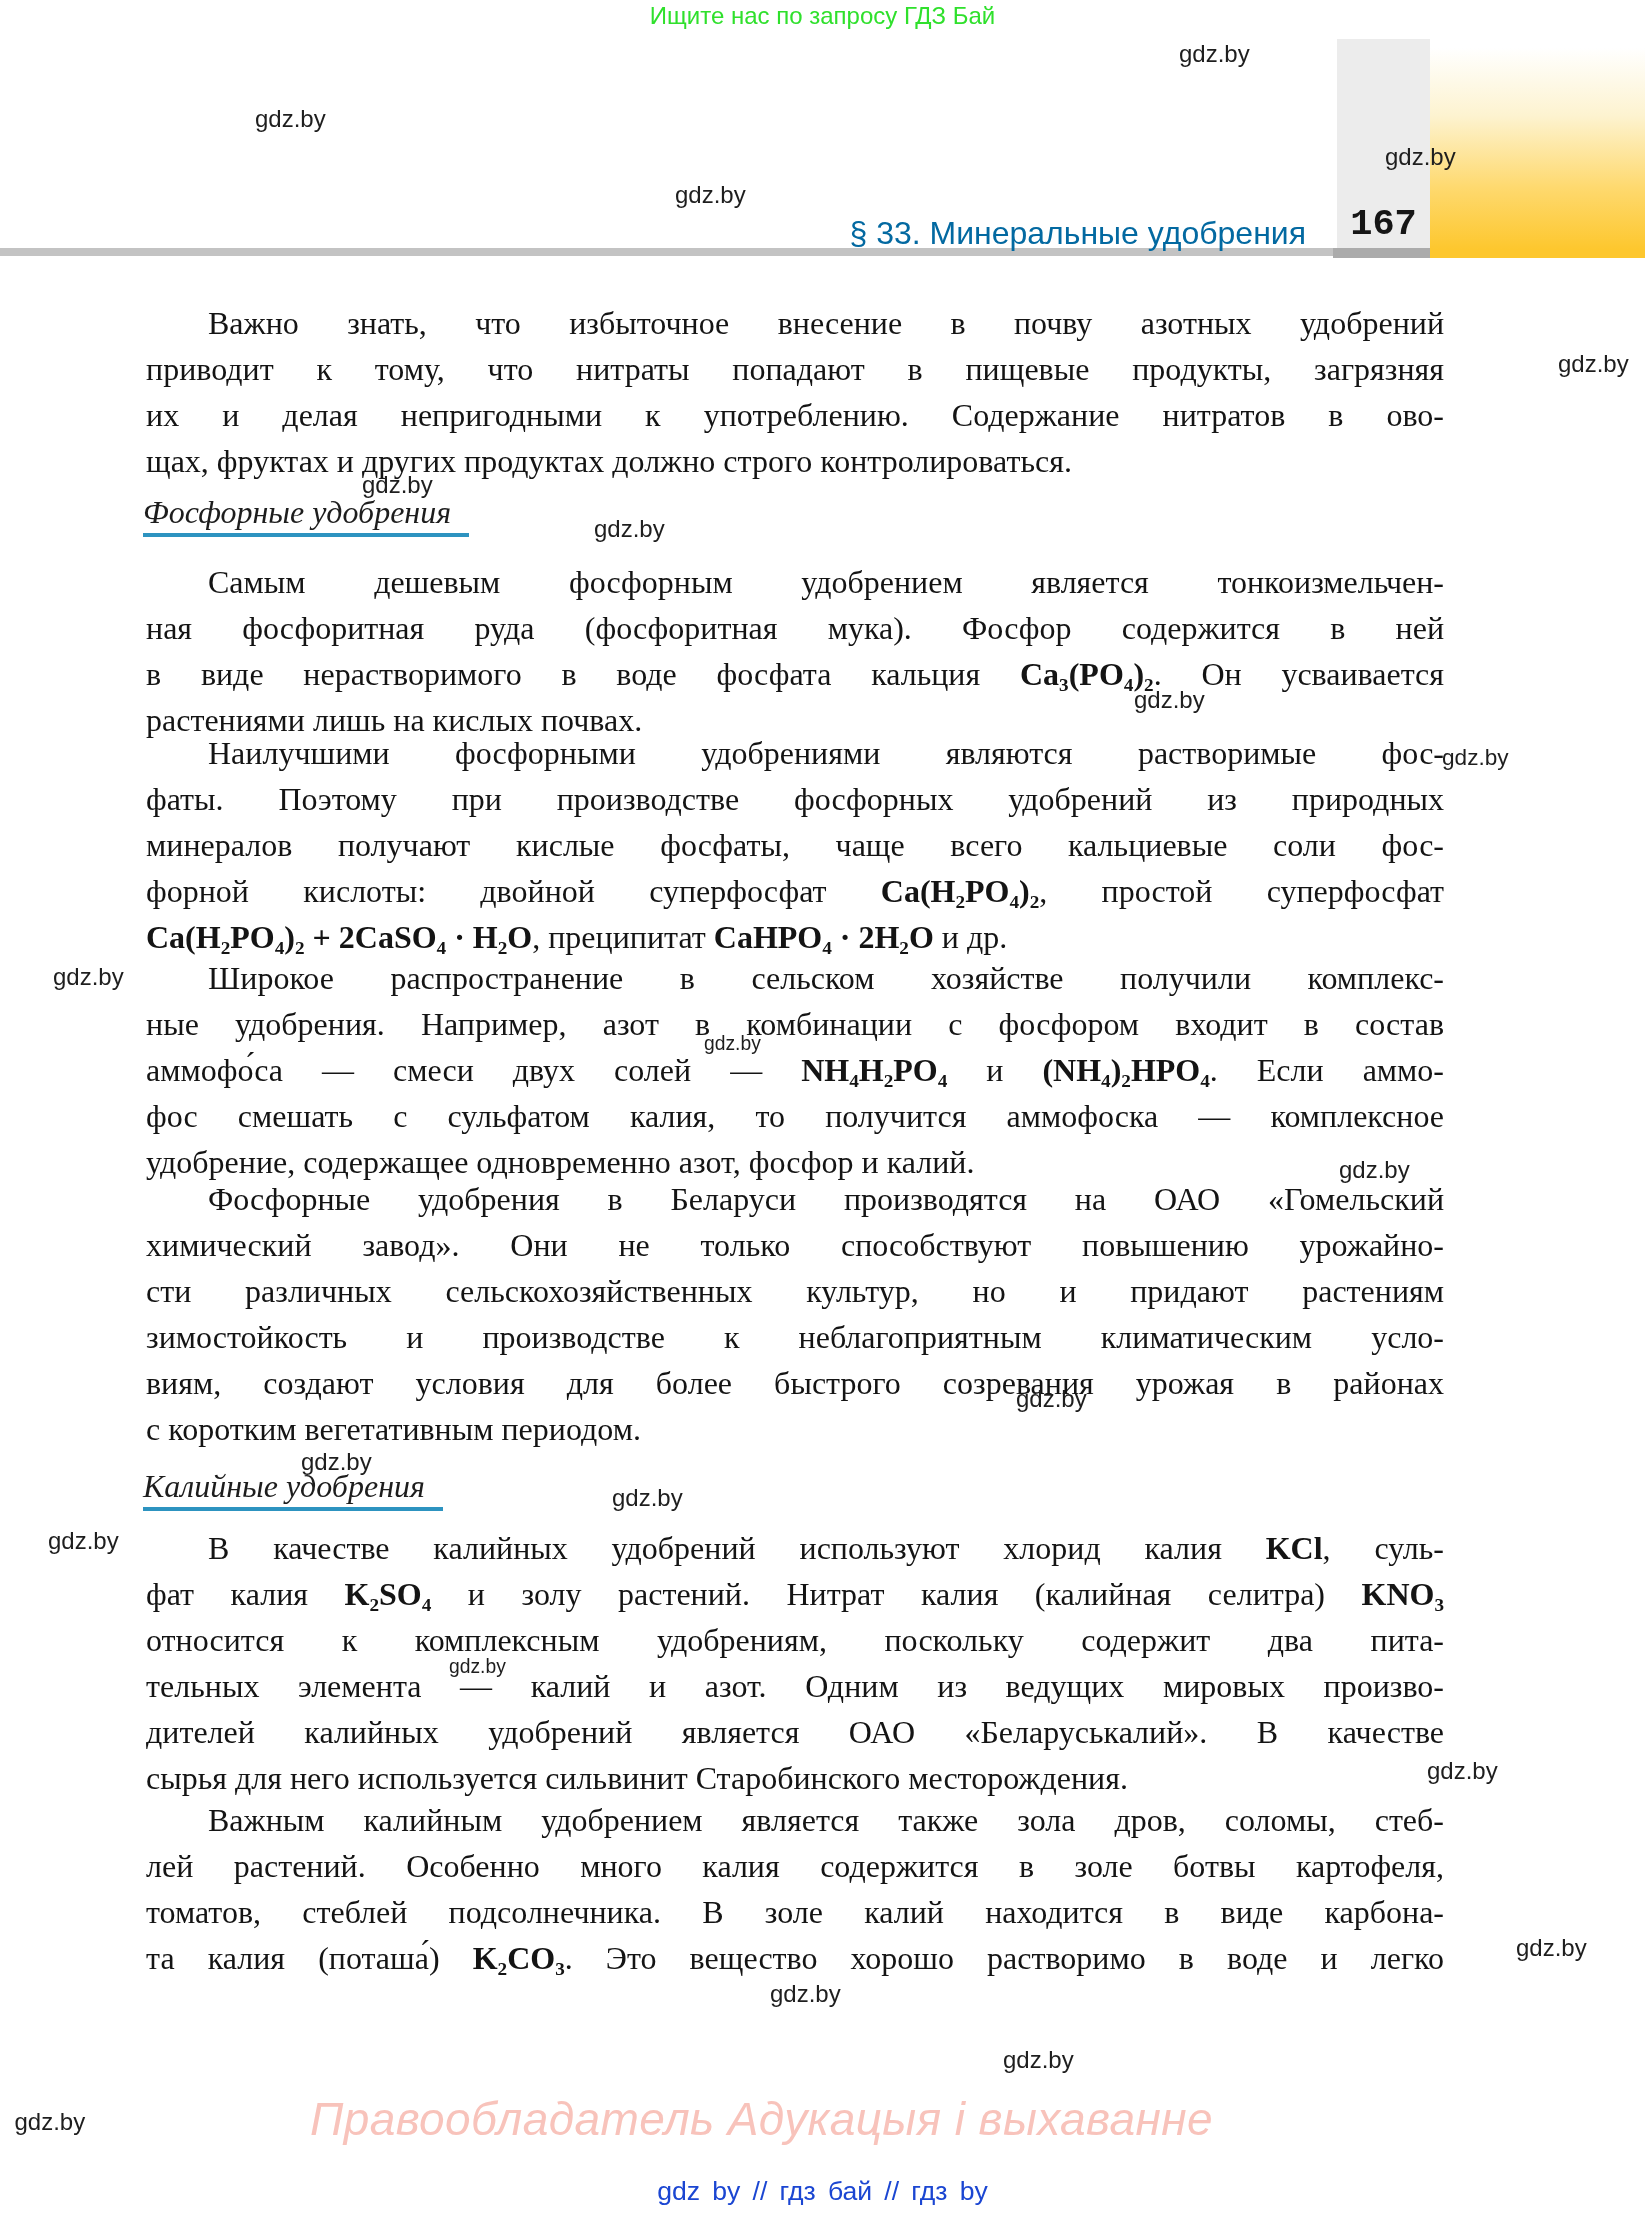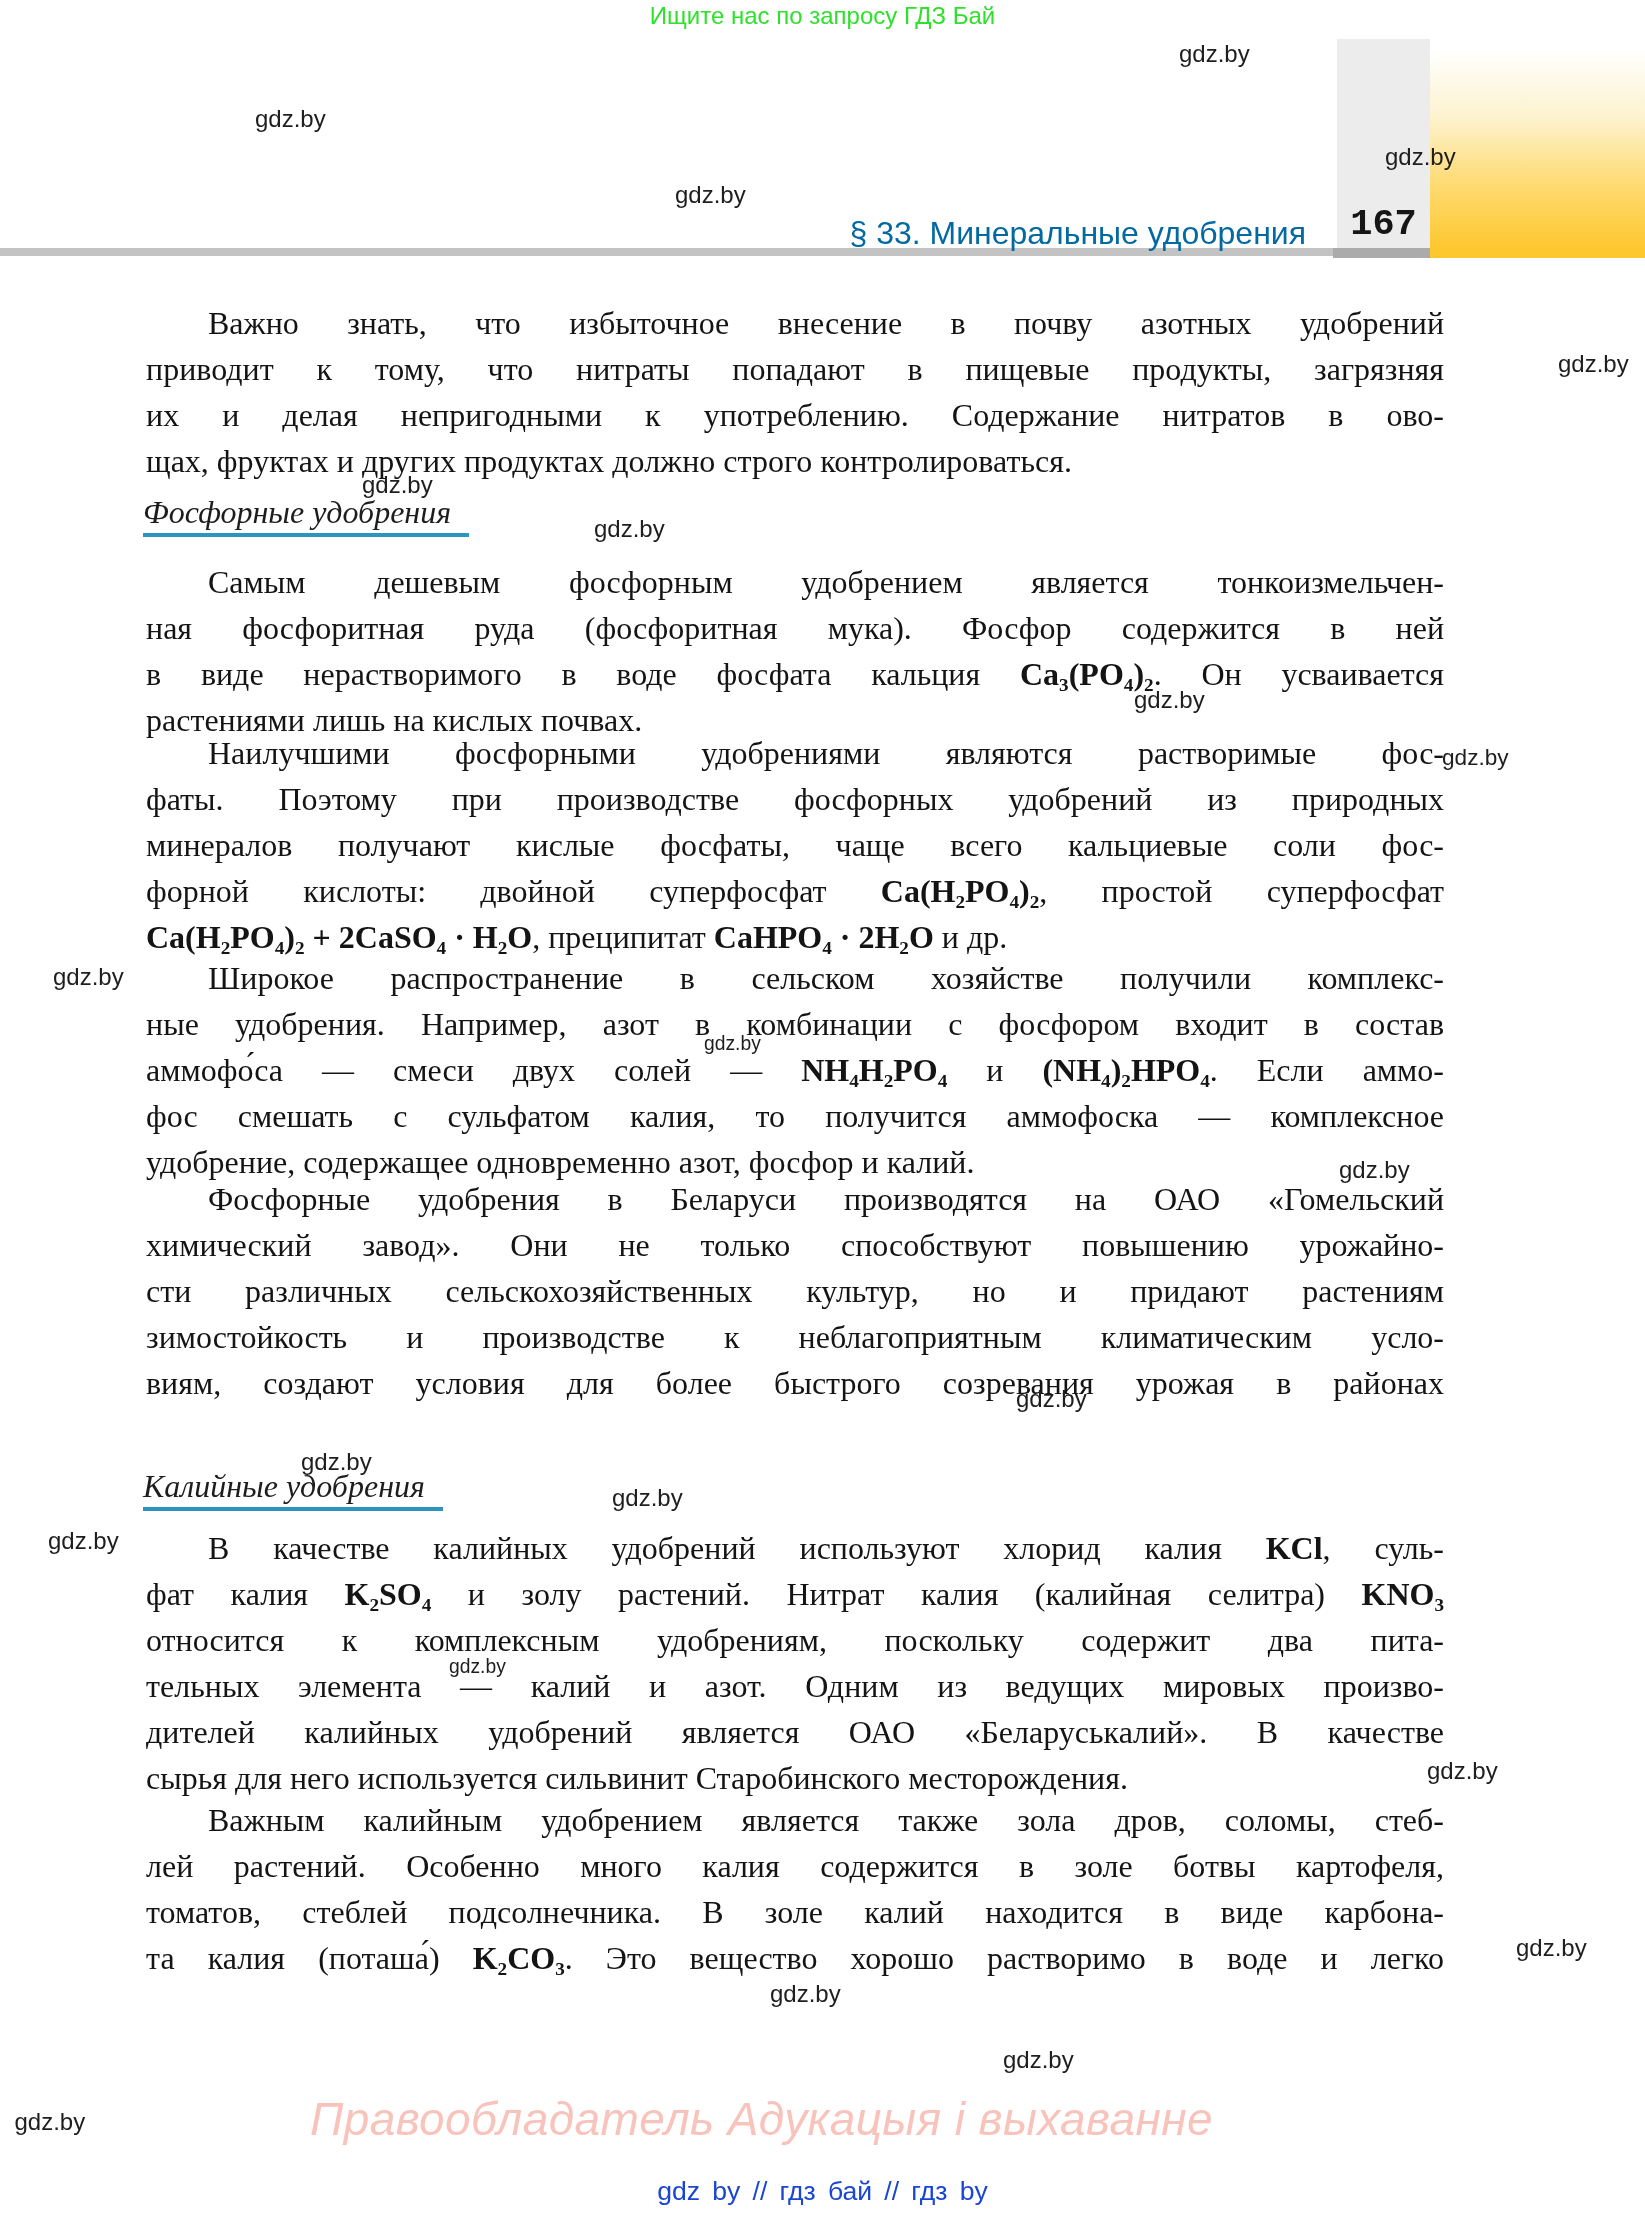--- a/index.html
+++ b/index.html
@@ -97,20 +97,21 @@
       <div class="line"><span>аммофо́са — смеси двух солей — </span><span class="bf">NH₄H₂PO₄</span><span> и </span><span class="bf">(NH₄)₂HPO₄</span><span>. Если аммо-</span></div>
       <div class="line">фос смешать с сульфатом калия, то получится аммофоска — комплексное</div>
       <div class="line ragged">удобрение, содержащее одновременно азот, фосфор и калий.</div>
     </div>
   <div class="para p5">
       <div class="line first">Фосфорные удобрения в Беларуси производятся на ОАО «Гомельский</div>
       <div class="line">химический завод». Они не только способствуют повышению урожайно-</div>
       <div class="line">сти различных сельскохозяйственных культур, но и придают растениям</div>
       <div class="line">зимостойкость и производстве к неблагоприятным климатическим усло-</div>
       <div class="line">виям, создают условия для более быстрого созревания урожая в районах</div>
+      <div class="line ragged">с коротким вегетативным периодом.</div>
     </div>
 
   <div class="subheading h2">Калийные удобрения</div>
 
   <div class="para p6">
       <div class="line first"><span>В качестве калийных удобрений используют хлорид калия </span><span class="bf">KCl</span><span>, суль-</span></div>
       <div class="line"><span>фат калия </span><span class="bf">K₂SO₄</span><span> и золу растений. Нитрат калия (калийная селитра) </span><span class="bf">KNO₃</span></div>
       <div class="line">относится к комплексным удобрениям, поскольку содержит два пита-</div>
       <div class="line">тельных элемента — калий и азот. Одним из ведущих мировых произво-</div>
       <div class="line">дителей калийных удобрений является ОАО «Беларуськалий». В качестве</div>

